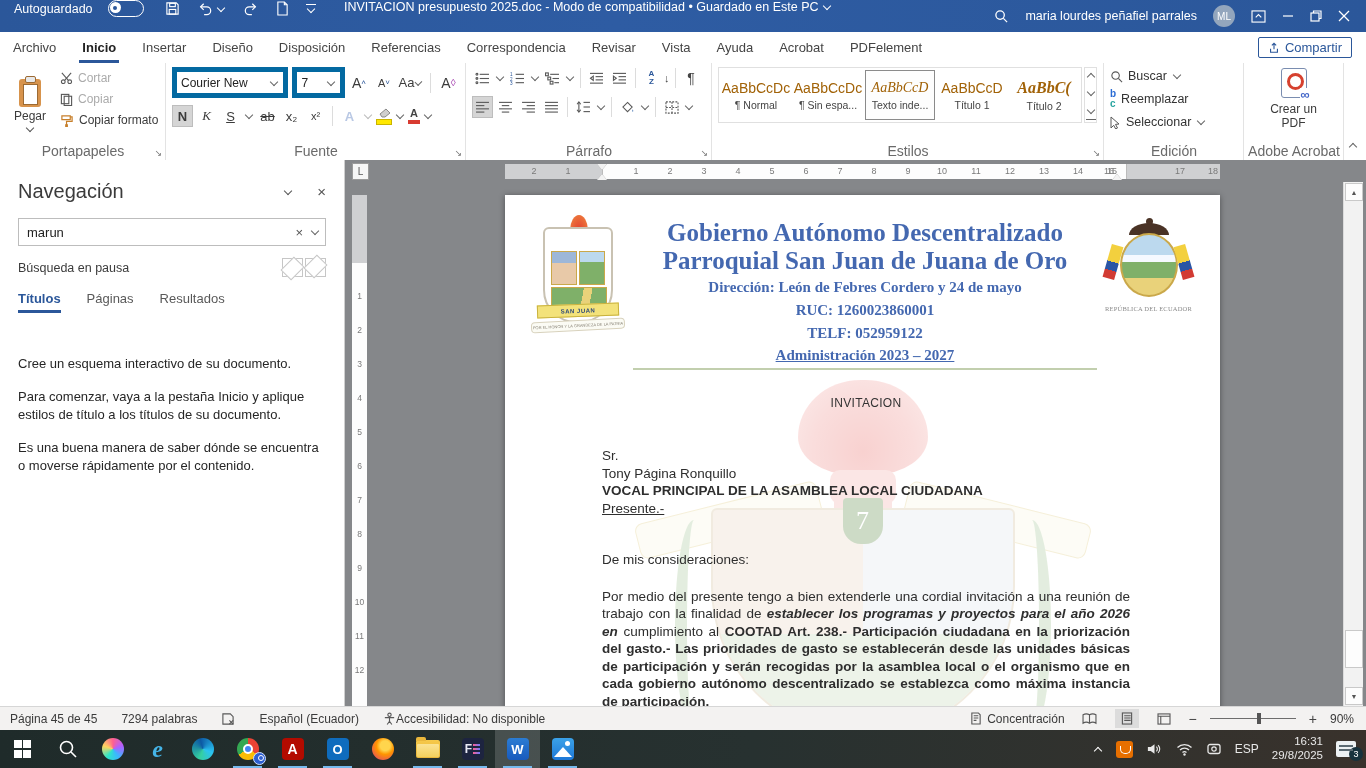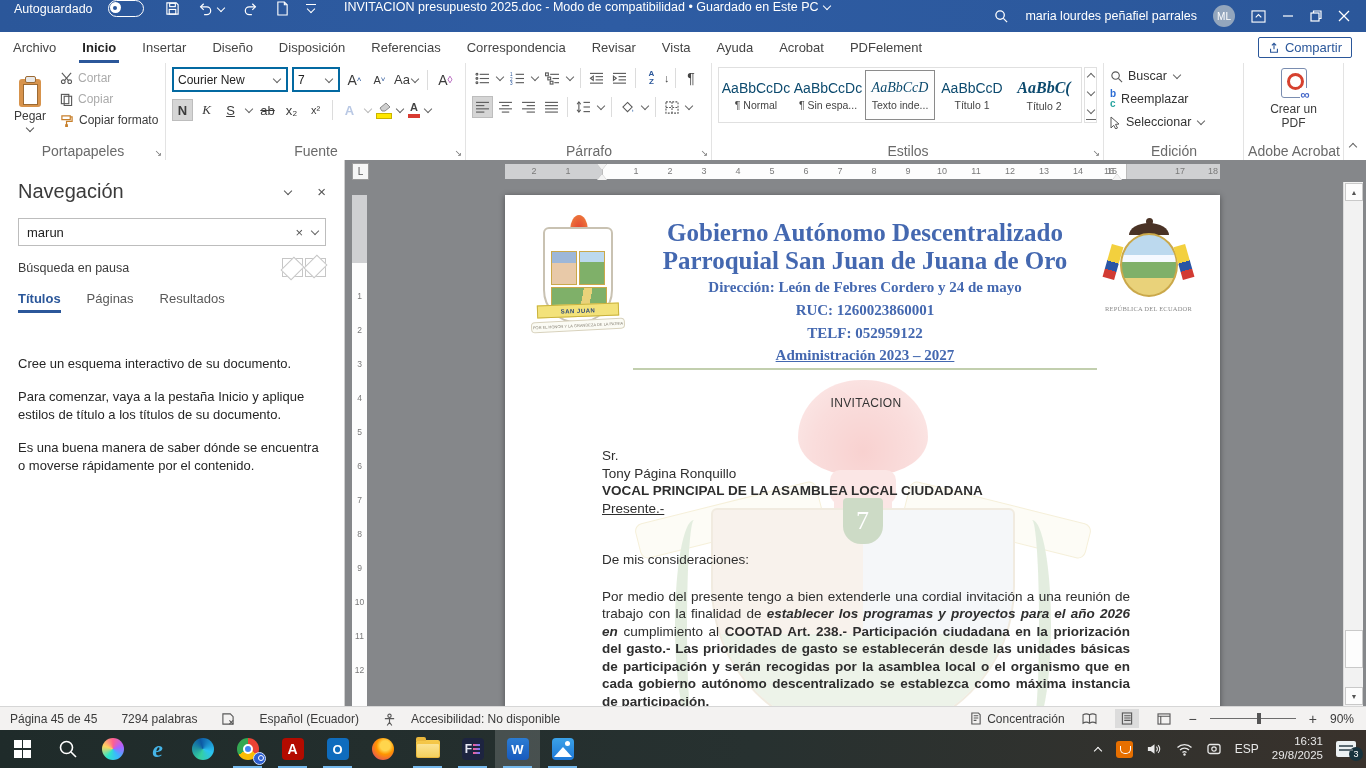--- a/index.html
+++ b/index.html
@@ -40,37 +40,37 @@
   .g-clip{width:166px;display:flex;gap:6px;}
   .bigbtn{display:flex;flex-direction:column;align-items:center;justify-content:center;width:48px;gap:2px;}
   .clipicon{width:22px;height:28px;background:#d7934c;border-radius:3px;position:relative;}
   .clipicon::before{content:"";position:absolute;left:4px;top:5px;width:13px;height:19px;background:#fff;border:1px solid #9c6a33;}
   .clipicon::after{content:"";position:absolute;left:6px;top:-3px;width:9px;height:5px;background:#e8e8e8;border:1px solid #9c6a33;border-radius:2px;}
   .smallrows{display:flex;flex-direction:column;justify-content:flex-start;gap:7px;padding-top:4px;}
   .srow{display:flex;align-items:center;gap:5px;white-space:nowrap;}
   .dim{color:#ababab;}
   .g-font{width:300px;}
   .fr1{display:flex;align-items:center;gap:4px;}
-  .combo{border:2px solid #0369a1;height:21px;display:flex;align-items:center;justify-content:space-between;padding:0 4px;background:#fff;color:#222;}
+  .combo{border:5px solid #0369a1;height:21px;display:flex;align-items:center;justify-content:space-between;padding:0 4px;background:#fff;color:#222;}
   .fr2{display:flex;align-items:center;gap:3px;margin-top:7px;}
   .fbtn{min-width:21px;height:22px;display:flex;align-items:center;justify-content:center;font-size:13px;}
   .fbtn.on{background:#d5d5d5;border:1px solid #bdbdbd;box-sizing:border-box;}
   .vdiv{width:1px;height:20px;background:#dcdcdc;margin:0 3px;}
   .bldg{font-weight:bold;}
   .itag{font-style:italic;font-family:"Liberation Serif",serif;}
   .underbar{display:inline-flex;flex-direction:column;align-items:center;line-height:1;}
   .underbar b{font-size:11px;font-weight:bold;color:#444;}
   .ybar{width:14px;height:4px;background:#ffe800;border:1px solid #c9b400;margin-top:1px;}
   .rbar{width:12px;height:4px;background:#d83b31;margin-top:1px;}
   .g-par{width:246px;}
   .g-sty{width:392px;display:flex;gap:0;}
   .stycards{display:flex;gap:2px;border:1px solid #e0e0e0;padding:2px;background:#fff;height:56px;box-sizing:border-box;}
   .card{width:70px;height:50px;display:flex;flex-direction:column;align-items:center;justify-content:center;gap:3px;}
   .card.sel{border:1px solid #8a8a8a;background:#fdfdfd;box-sizing:border-box;}
-  .card .pv{font-size:14px;color:#0c4a6e;white-space:nowrap;}
+  .card .pv{font-size:14px;color:#a16207;white-space:nowrap;}
   .card .lb{font-size:10.5px;color:#444;white-space:nowrap;}
   .pv.serifit{font-family:"Liberation Serif",serif;font-style:italic;}
   .pv.b2{font-family:"Liberation Serif",serif;font-style:italic;font-weight:bold;font-size:16px;}
   .stysb{display:flex;flex-direction:column;justify-content:space-between;margin-left:2px;border:1px solid #e0e0e0;width:17px;height:56px;align-items:center;padding:2px 0;box-sizing:border-box;color:#666;}
   .g-edit{width:140px;display:flex;flex-direction:column;gap:6px;padding-top:6px;}
   .erow{display:flex;align-items:center;gap:5px;font-size:12.5px;color:#333;}
   .g-pdf{width:100px;display:flex;flex-direction:column;align-items:center;justify-content:flex-start;padding-top:5px;gap:3px;text-align:center;}
   .pdfic{width:24px;height:28px;border:1.3px solid #7a8db0;border-radius:3px;position:relative;background:#fff;}
   .pdfic::before{content:"";position:absolute;left:5px;top:4px;width:11px;height:11px;border-radius:50%;border:3px solid #d6412f;}
   .pdfic::after{content:"∞";position:absolute;right:-4px;bottom:-4px;color:#4668c9;font-size:13px;font-weight:bold;background:#fff;line-height:1;}
@@ -770,21 +770,21 @@
       <span>Página 45 de 45</span>
       <span>7294 palabras</span>
       <span>
         <svg class="ic" width="14" height="13" viewBox="0 0 15 14">
             <path d="M2 2h8l3 3v8H2z"></path>
             <line x1="9" y1="9" x2="13" y2="13"></line>
             <line x1="13" y1="9" x2="9" y2="13"></line>
           </svg>
       </span>
       <span>Español (Ecuador)</span>
-      <span style="display:flex;align-items:flex-end;gap:15px">
+      <span style="display:flex;align-items:center;gap:0">
         <svg class="ic" width="13" height="13" viewBox="0 0 14 14">
             <circle cx="7" cy="3" r="1.8"></circle>
             <path d="M2 6h10M7 6v4M7 10l-2.5 3.5M7 10l2.5 3.5"></path>
           </svg>
         <span>Accesibilidad: No disponible</span>
       </span>
     </div>
     <div class="sb-right">
       <span style="display:flex;align-items:center;gap:5px">
         <svg class="ic" width="12" height="13" viewBox="0 0 13 14">

